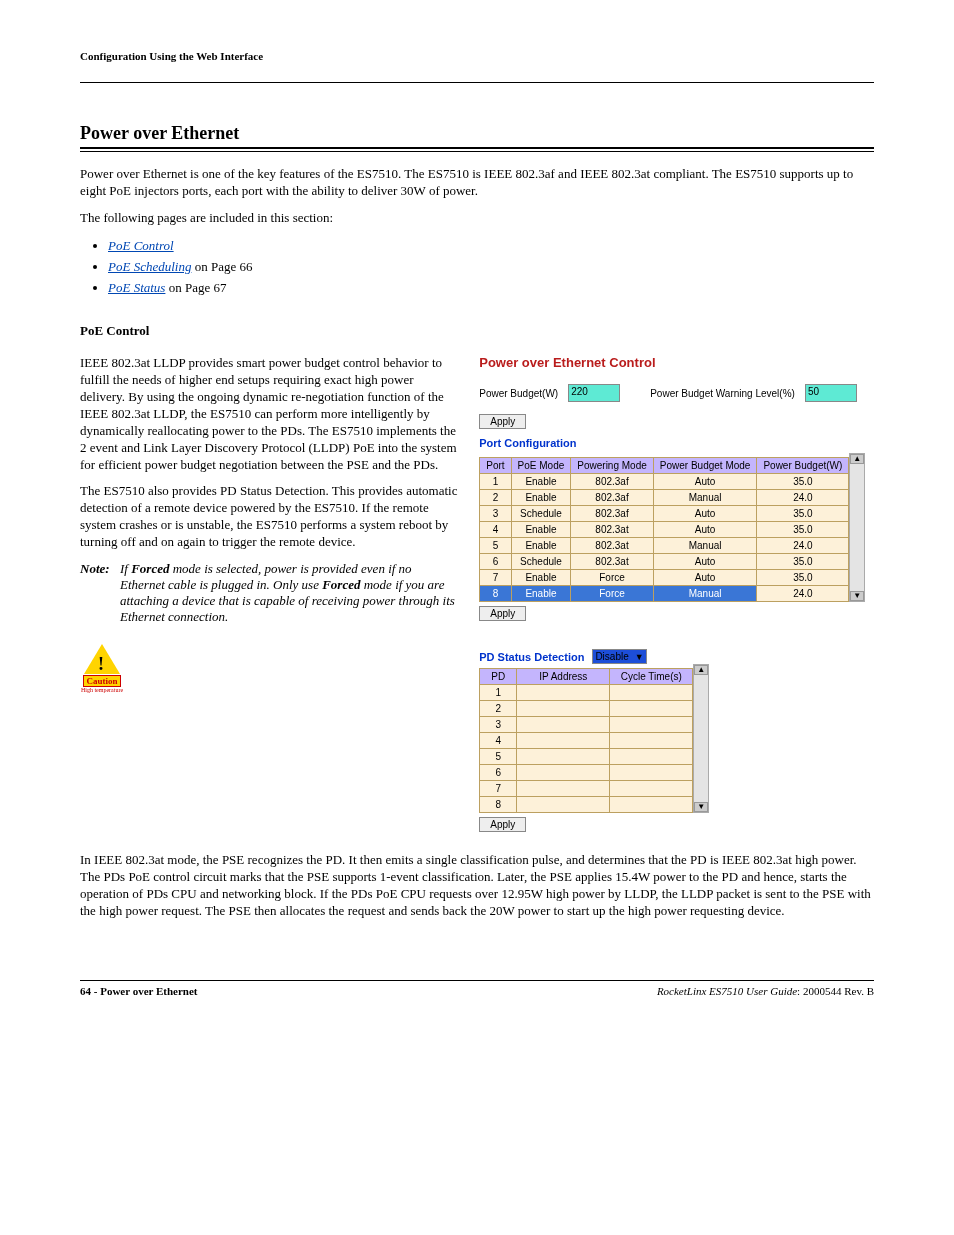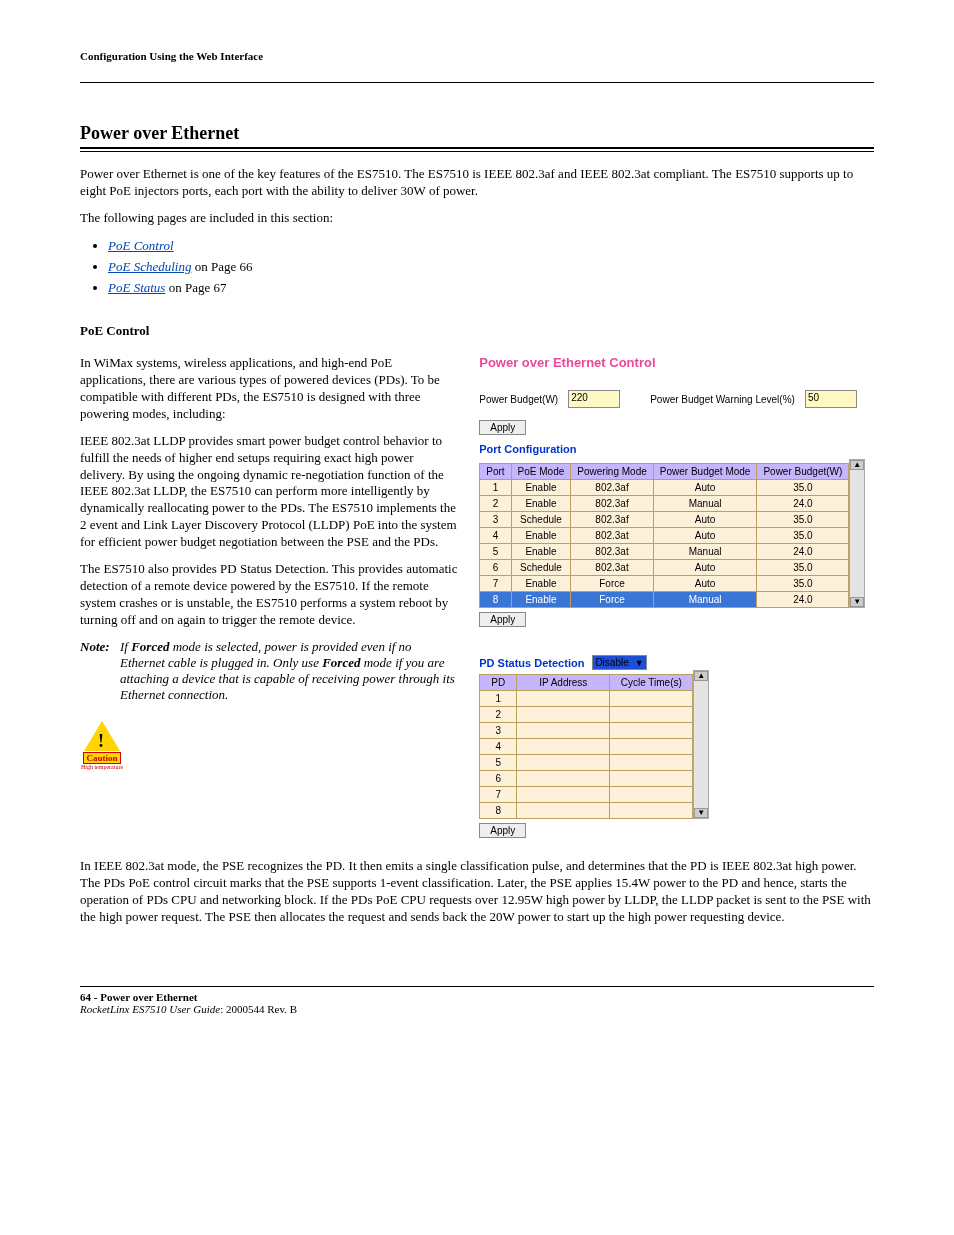--- a/index.html
+++ b/index.html
@@ -60,26 +60,26 @@
   }
   .caution-bang {
     position:absolute; top:10px; left:-4px; font-size:18px; font-weight:bold; color:#000;
   }
   .caution-label {
     background:#ffd400; color:#cc0000; font-weight:bold; font-size:9px;
     padding:0 2px; border:1px solid #cc0000; margin-top:1px;
   }
   .caution-subtext { font-size:6px; color:#cc0000;}
   .caution-text { font-size:13px; line-height:1.25;}
-  .web-title { color:#ec4899; font-weight:bold; font-size:13px; font-family: Arial, sans-serif; margin-bottom:20px;}
+  .web-title { color:#b91c1c; font-weight:bold; font-size:13px; font-family: Arial, sans-serif; margin-bottom:14px;}
   .web-section-title { color:#0033cc; font-weight:bold; font-size:11px; font-family: Arial, sans-serif; margin:4px 0 4px 0;}
   .web-label { font-size:10px; font-family: Arial, sans-serif;}
   .poe-system-row { display:flex; gap:10px; align-items:center; margin-bottom:8px; font-family: Arial, sans-serif;}
   .input-box {
-    border: 1px solid #888; font-size:10px; padding:1px 2px; background:#fef9c3;
+    border: 1px solid #888; font-size:10px; padding:1px 2px; background:#5eead4;
     font-family: Arial, sans-serif; height:14px;
   }
   .apply-btn {
     border:1px solid #888; background:#eee; font-size:10px; padding:1px 10px;
     font-family: Arial, sans-serif; display:inline-block; margin:4px 0;
   }
   table.web-table {
     border-collapse: collapse; font-size:10px; font-family: Arial, sans-serif;
     margin-top:4px;
   }
@@ -99,21 +99,21 @@
   .scroll-arrow { background:#ccc; border:1px solid #999; font-size:8px;}
   .table-wrap { display:flex; align-items:stretch;}
   .pd-row { display:flex; align-items:center; gap:8px; margin-top:24px; font-family: Arial, sans-serif;}
   .select-box {
     border:1px solid #888; font-size:10px; background:#1d4ed8; font-family: Arial, sans-serif;
     padding:1px 2px; display:inline-flex; align-items:center; gap:6px;
   }
   .select-caret { font-size:9px;}
   .footer-row {
     display:flex; justify-content:space-between; font-size:11px;
-    border-top:1px solid #000; padding-top:4px; margin-top:60px;flex-direction:column;
+    border-top:1px solid #000; padding-top:4px; margin-top:60px;
   }
   .footer-left { font-weight:bold;}
   .footer-right { font-style:italic;}
 </style>
 </head>
 <body>
 
 <div class="header-row">Configuration Using the Web Interface</div>
 
 <h1 class="main-title">Power over Ethernet</h1>
@@ -125,21 +125,20 @@
 <ul>
   <li><a class="link">PoE Control</a><span></span></li>
   <li><a class="link">PoE Scheduling</a><span> on Page 66</span></li>
   <li><a class="link">PoE Status</a><span> on Page 67</span></li>
 </ul>
 
 <h2 class="sub-title">PoE Control</h2>
 
 <div class="two-col">
   <div class="left-col">
-    <p>In WiMax systems, wireless applications, and high-end PoE applications, there are various types of powered devices (PDs). To be compatible with different PDs, the ES7510 is designed with three powering modes, including:</p>
     <p>IEEE 802.3at LLDP provides smart power budget control behavior to fulfill the needs of higher end setups requiring exact high power delivery. By using the ongoing dynamic re-negotiation function of the IEEE 802.3at LLDP, the ES7510 can perform more intelligently by dynamically reallocating power to the PDs. The ES7510 implements the 2 event and Link Layer Discovery Protocol (LLDP) PoE into the system for efficient power budget negotiation between the PSE and the PDs.</p>
     <p>The ES7510 also provides PD Status Detection. This provides automatic detection of a remote device powered by the ES7510. If the remote system crashes or is unstable, the ES7510 performs a system reboot by turning off and on again to trigger the remote device.</p>
 
     <div class="note-block">
       <span class="note-label">Note:</span>
       <span>
         <span>If </span><b>Forced</b><span> mode is selected, power is provided even if no Ethernet cable is plugged in. Only use </span><b>Forced</b><span> mode if you are attaching a device that is capable of receiving power through its Ethernet connection.</span>
       </span>
     </div>
 

